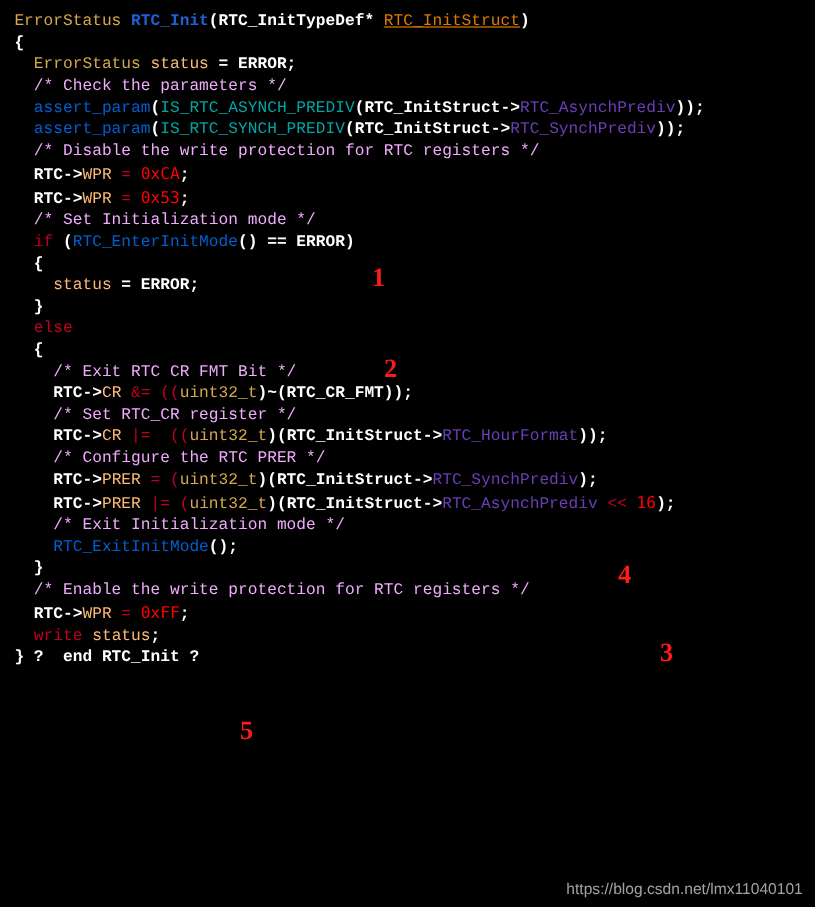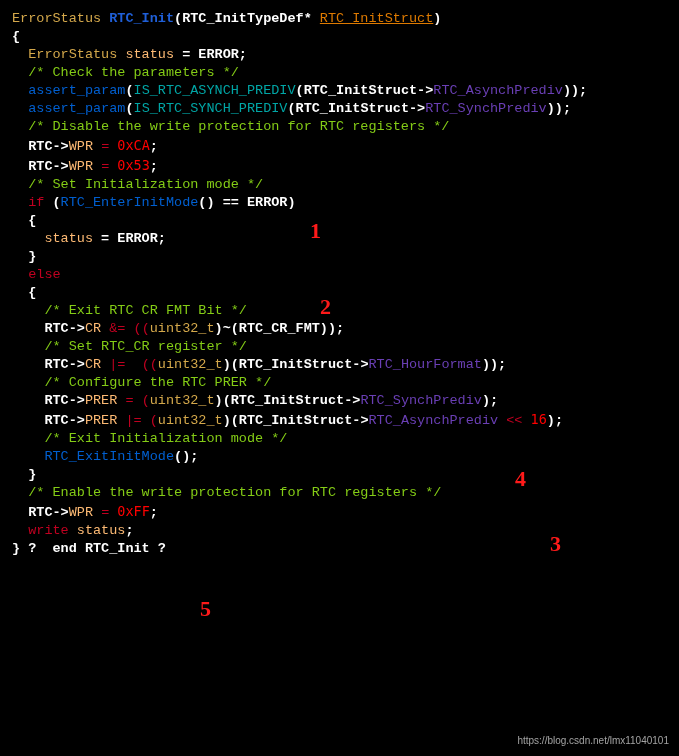--- a/index.html
+++ b/index.html
@@ -13,21 +13,21 @@
     width: 679px;
     height: 756px;
     box-sizing: border-box;
     position: relative;
     overflow: hidden;
   }
   .line { white-space: pre; position: relative; }
   .type   { color: #d4a84b; }   
   .fnname { color: #1f5fd8; font-weight: bold; }
   .param  { color: #de7a00; text-decoration: underline; }
-  .comment{ color: #84cc16; }
+  .comment{ color: #f0abfc; }
   .func   { color: #005fd0; }
   .macro  { color: #00a6a6; }
   .var    { color: #fdba74; }
   .kw     { color: #c00020; }
   .op     { color: #c00020; }
   .num    { color: #ff0000; font-family: Consolas, monospace; }
   .white  { color: #ffffff; font-weight: bold; }
   .callp  { color: #6a3fb5; }
 
   .anno {
@@ -44,21 +44,21 @@
   .a3 { left: 550px; top: 535px; }
   .a5 { left: 200px; top: 600px; }
 
   .watermark {
     position: absolute;
     right: 10px;
     bottom: 6px;
     color: #d0d0d0;
     opacity: .78;
     font-family: Arial, sans-serif;
-    font-size: 10px;
+    font-size: 13px;
   }
 </style>
 </head>
 <body>
 
 <div>
 <div class="line"><span class="type">ErrorStatus </span><span class="fnname">RTC_Init</span><span class="white">(RTC_InitTypeDef* </span><span class="param">RTC_InitStruct</span><span class="white">)</span></div>
 <div class="line white">{</div>
 <div class="line"><span class="type">  ErrorStatus </span><span class="var">status</span><span class="white"> = ERROR;</span></div>
 <div class="line"></div>

